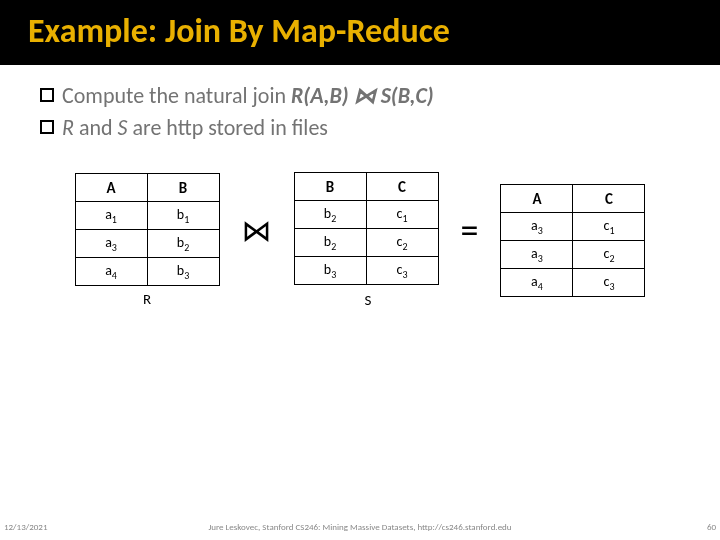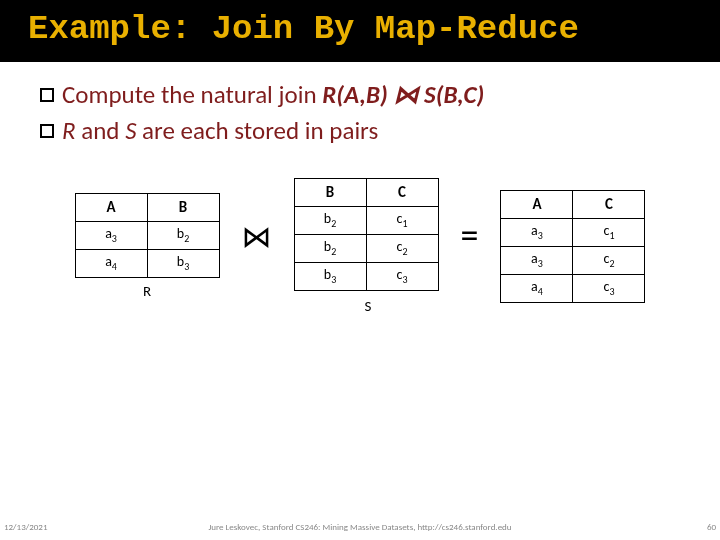--- a/index.html
+++ b/index.html
@@ -1,20 +1,20 @@
 <!DOCTYPE html>
 <html><head>
 <meta charset="utf-8">
 <style>
   * { box-sizing: border-box; margin: 0; padding: 0; }
   html, body { width: 720px; height: 540px; overflow: hidden; font-family: "Segoe UI", Calibri, Arial, sans-serif; background: #fff; }
   .slide { width: 720px; height: 540px; position: relative; background: #fff; }
-  .title-band { background: #000; color: #e9b000; padding: 10px 28px 14px 28px; font-size: 34px; font-weight: 700; font-family: Liberation Mono, monospace; }
+  .title-band { background: #000; color: #e9b000; padding: 10px 28px 14px 28px; font-size: 34px; font-weight: 700; }
   .body { padding: 16px 40px 0 40px; }
-  .bullet { font-size: 25px; line-height: 1.35; color: #7f1d1d; margin-bottom: 2px; }
+  .bullet { font-size: 22px; line-height: 1.35; color: #737373; margin-bottom: 2px; }
   .bullet .box { display: inline-block; width: 14px; height: 14px; border: 2px solid #000; margin-right: 8px; vertical-align: 1px; }
   .it { font-style: italic; }
   .bold { font-weight: 700; }
 
   .tables { display: flex; align-items: center; justify-content: center; gap: 18px; margin-top: 30px; padding: 0 10px; }
   .tbl-wrap { display: flex; flex-direction: column; align-items: center; }
   .tbl { border-collapse: collapse; }
   .tbl th, .tbl td { border: 1px solid #000; width: 72px; height: 28px; text-align: center; font-size: 14px; font-weight: 400; }
   .tbl th { font-weight: 700; font-size: 15px; background: #fff; }
   .sub { font-size: 10px; vertical-align: sub; }
@@ -30,30 +30,34 @@
 <body>
 <div class="slide">
 
 <div class="title-band">Example: Join By Map-Reduce</div>
 
 <div class="body">
   <div class="bullet">
     <span class="box"></span><span>Compute the natural join </span><span class="it bold">R(A,B) ⋈ S(B,C)</span>
   </div>
   <div class="bullet">
-    <span class="box"></span><span class="it">R</span><span> and </span><span class="it">S</span><span> are each stored in pairs</span>
+    <span class="box"></span><span class="it">R</span><span> and </span><span class="it">S</span><span> are http stored in files</span>
   </div>
 
   <div class="tables">
     <div class="tbl-wrap">
       <table class="tbl">
             <tbody>
               <tr>
                 <th>A</th>
                 <th>B</th>
+              </tr>
+              <tr>
+                <td>a<span class="sub">1</span></td>
+                <td>b<span class="sub">1</span></td>
               </tr>
               <tr>
                 <td>a<span class="sub">3</span></td>
                 <td>b<span class="sub">2</span></td>
               </tr>
               <tr>
                 <td>a<span class="sub">4</span></td>
                 <td>b<span class="sub">3</span></td>
               </tr>
             </tbody>

